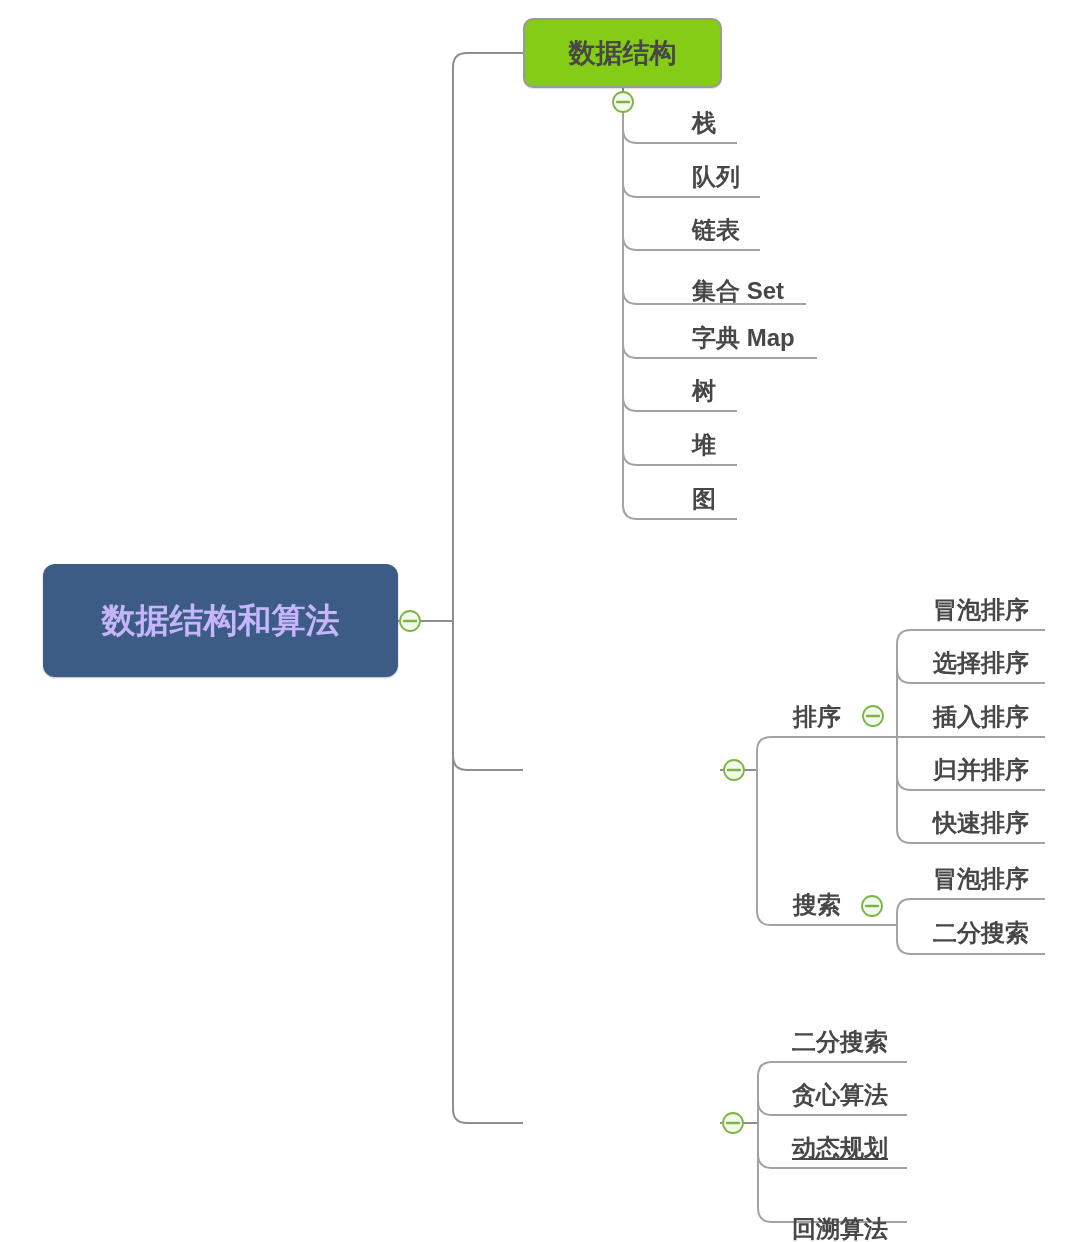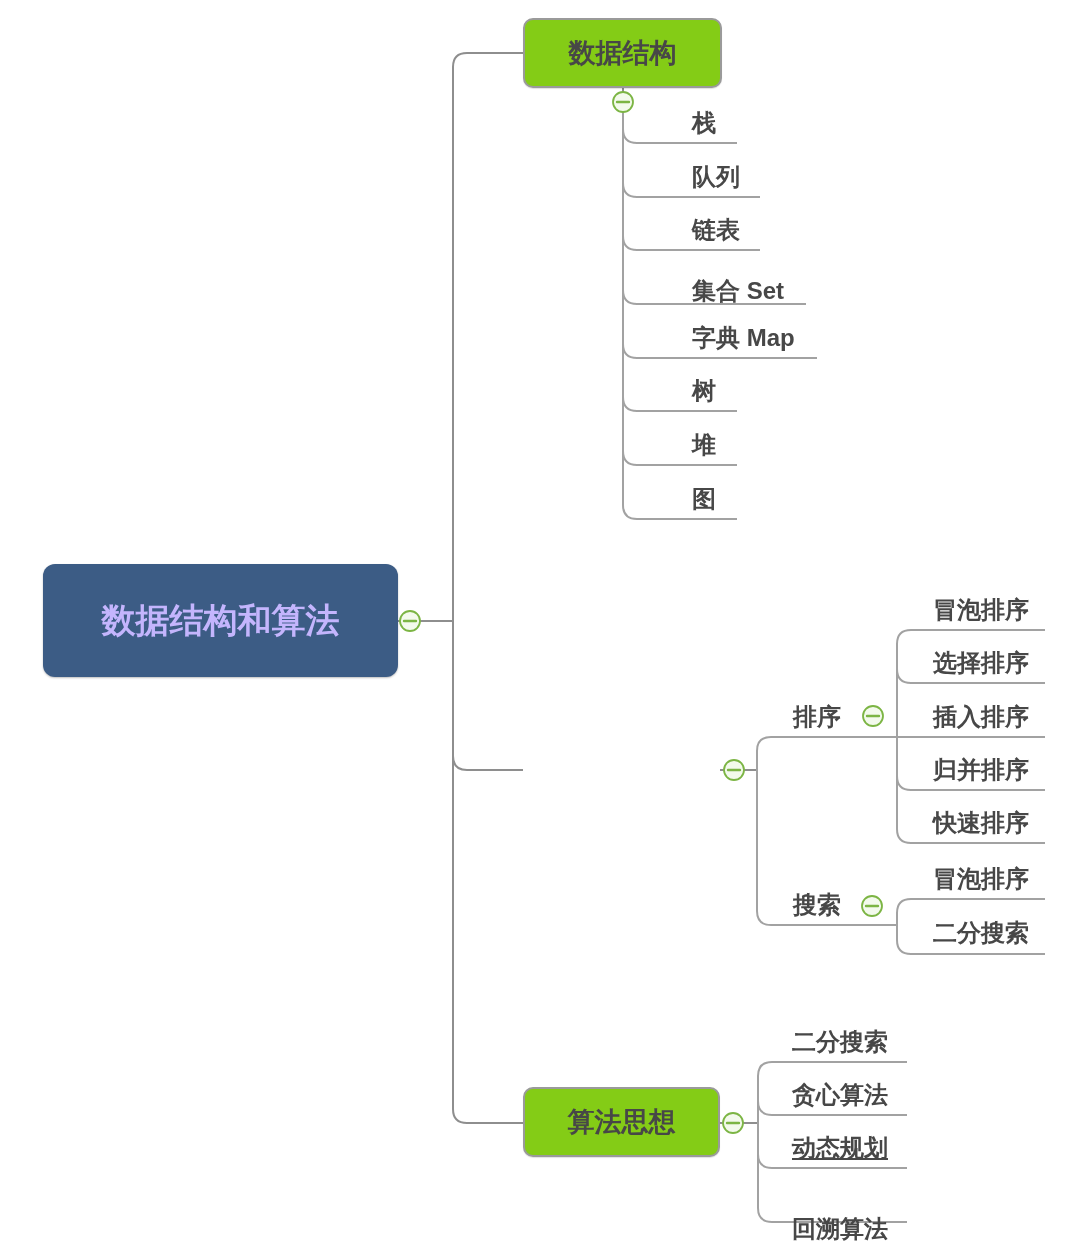--- a/index.html
+++ b/index.html
@@ -126,23 +126,20 @@
     </g>
   </svg>
 
   <div class="node-box root-node">
     <span>数据结构和算法</span>
   </div>
 
   <div class="node-box branch-node branch-1">
     <span>数据结构</span>
   </div>
-  <div class="node-box branch-node branch-3">
-    <span>算法思想</span>
-  </div>
 
   <div class="leaf-label" style="left:692px; top:108px;">栈</div>
   <div class="leaf-label" style="left:692px; top:162px;">队列</div>
   <div class="leaf-label" style="left:692px; top:215px;">链表</div>
   <div class="leaf-label" style="left:692px; top:269px;margin-top:7px;">集合 Set</div>
   <div class="leaf-label" style="left:692px; top:323px;">字典 Map</div>
   <div class="leaf-label" style="left:692px; top:376px;">树</div>
   <div class="leaf-label" style="left:692px; top:430px;">堆</div>
   <div class="leaf-label" style="left:692px; top:484px;">图</div>
 

